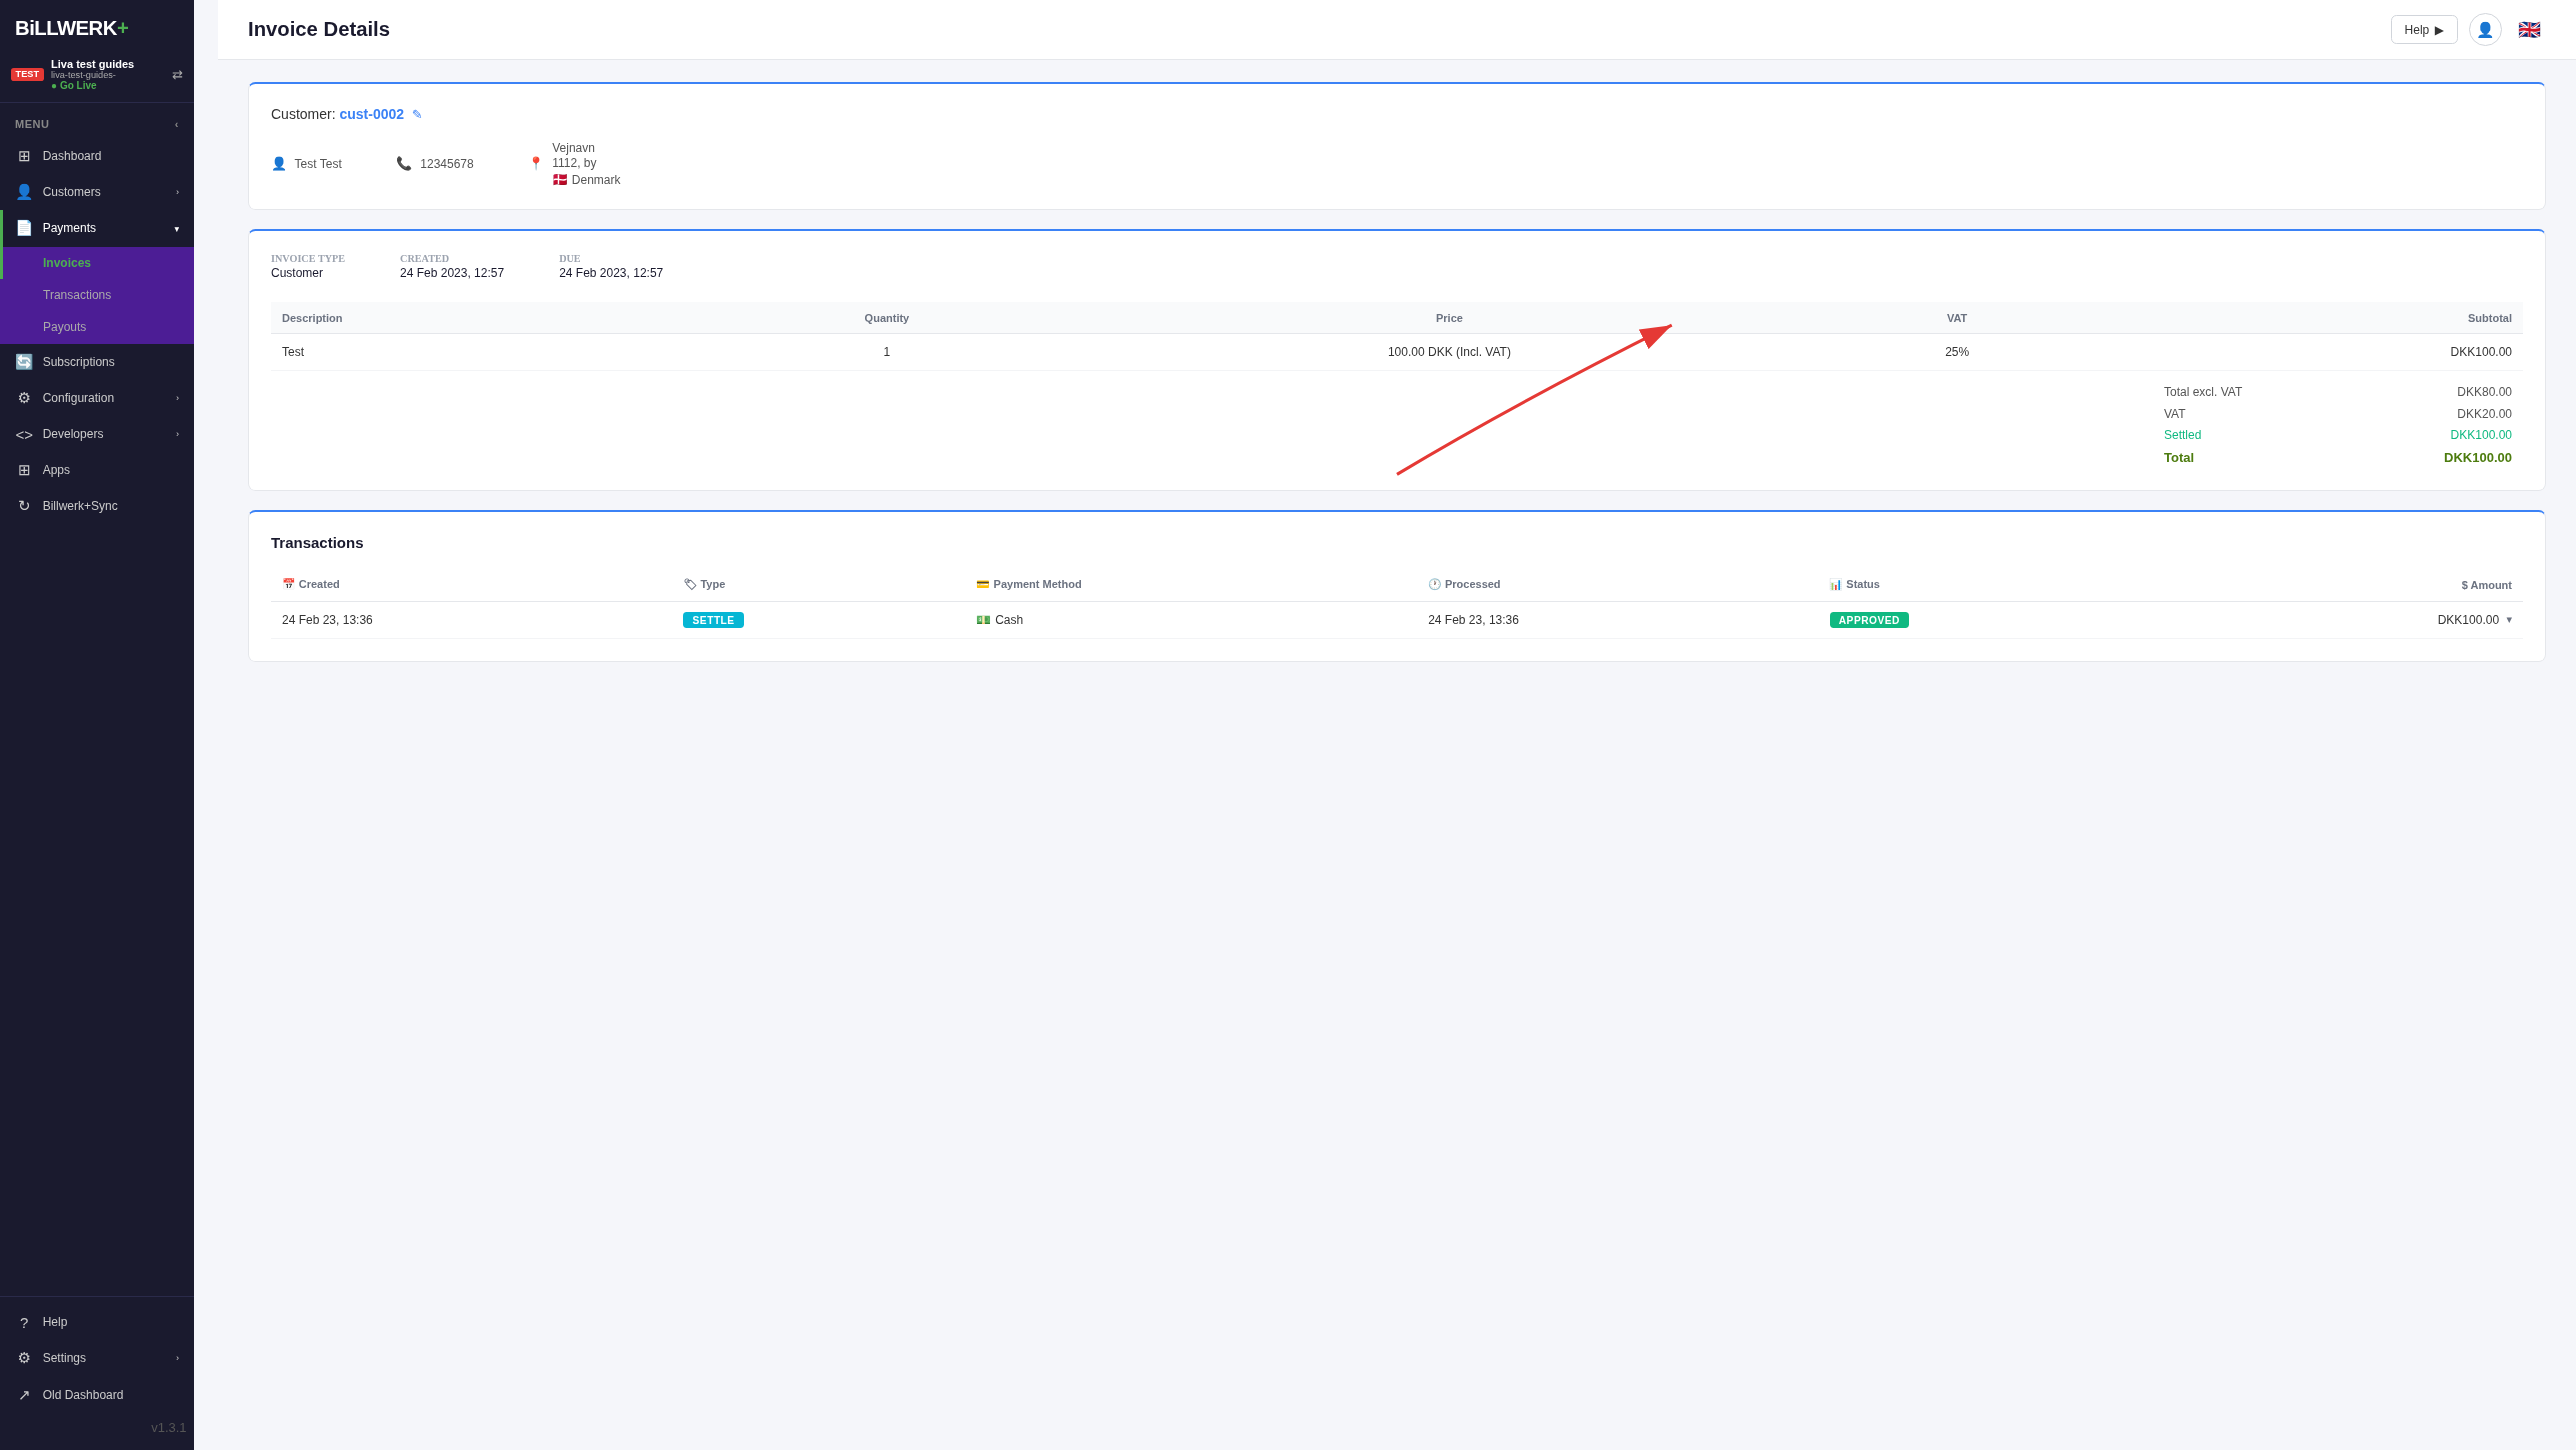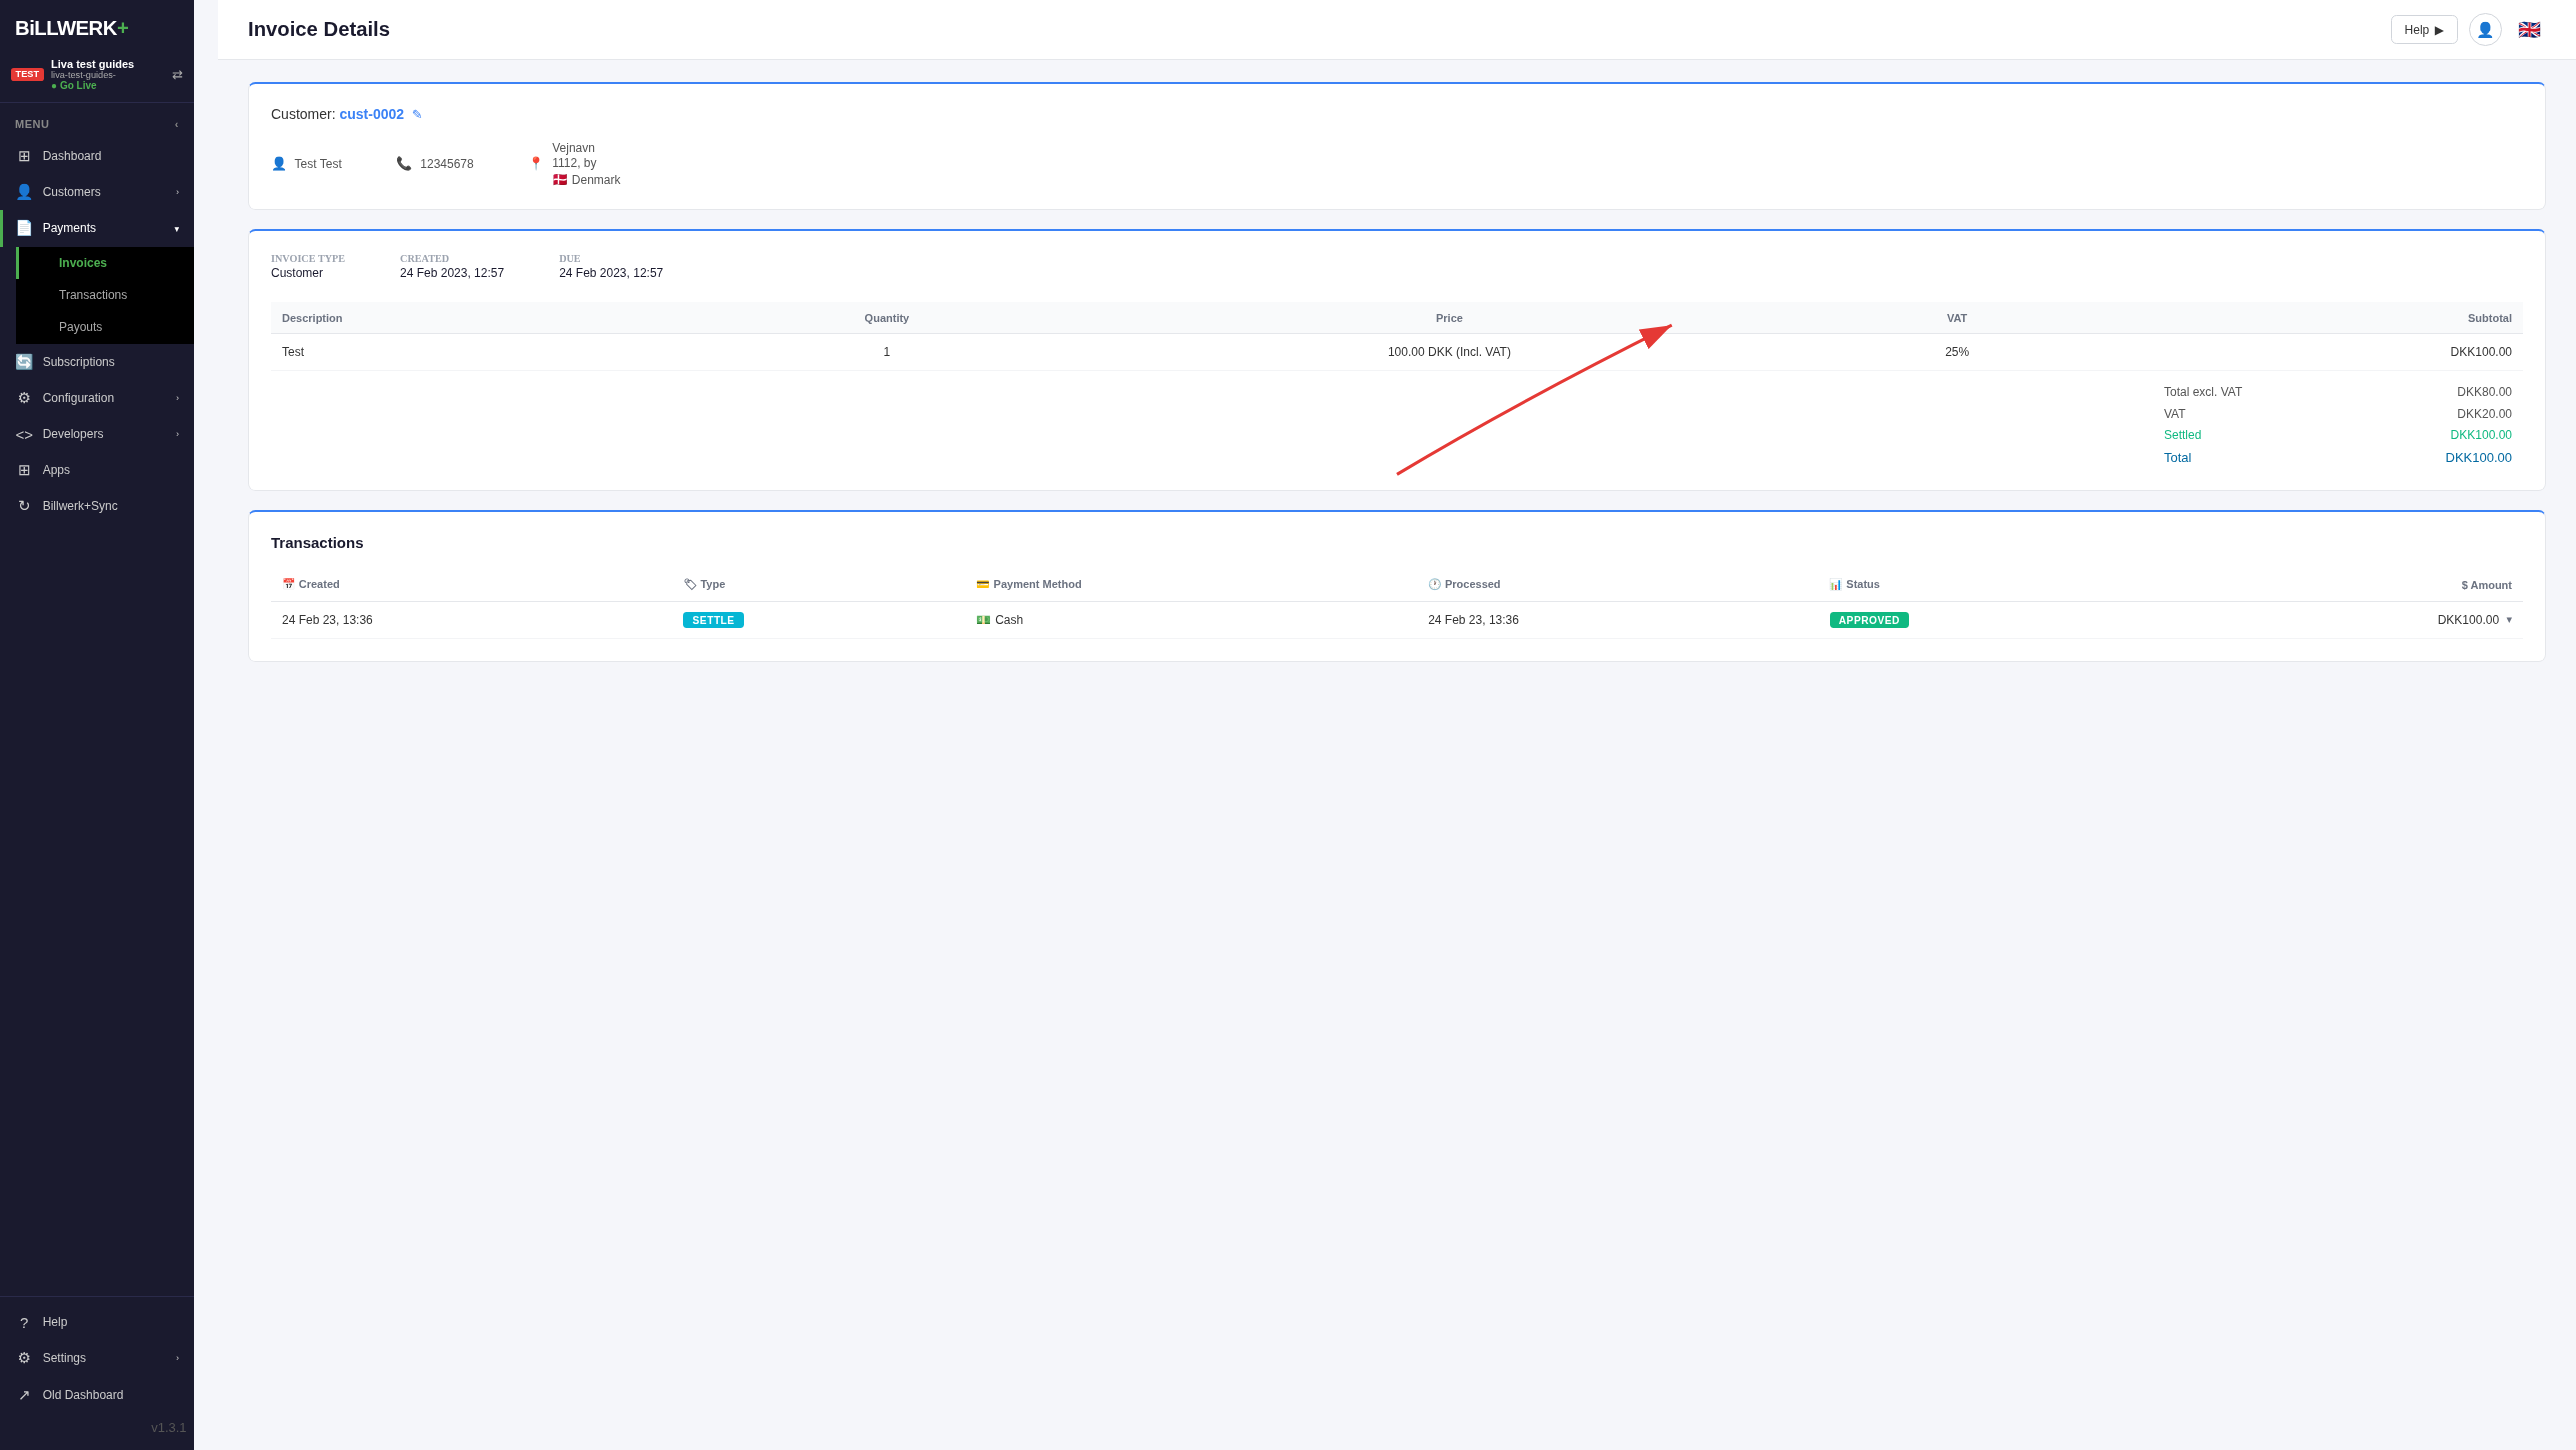--- a/index.html
+++ b/index.html
@@ -71,21 +71,21 @@
     .sidebar-item .chevron { margin-left: auto; font-size: 9.2px; }
     .sidebar-item.active-indicator::before {
       content: '';
       position: absolute;
       left: 0;
       top: 0;
       bottom: 0;
       width: 2.8px;
       background: #4caf50;
     }
-    .sidebar-sub { background: #000000; margin-left: 16px; }
+    .sidebar-sub { background: #4c1d95; }
     .sidebar-sub .sidebar-item {
       padding-left: 43px;
       font-size: 12px;
       color: #aaa;
     }
     .sidebar-sub .sidebar-item.active-sub { color: #4caf50; font-weight: 600; }
     .sidebar-sub .sidebar-item.active-sub::before {
       content: '';
       position: absolute;
       left: 0; top: 0; bottom: 0;
@@ -193,21 +193,21 @@
     .invoice-table th:nth-child(2), .invoice-table td:nth-child(2) { text-align: center; }
     .invoice-table th:nth-child(3), .invoice-table td:nth-child(3) { text-align: center; }
     .invoice-table th:nth-child(4), .invoice-table td:nth-child(4) { text-align: center; }
 
     .totals-section { margin-top: 11px; }
     .totals-row {
       display: flex; justify-content: space-between;
       padding: 3.7px 11px; font-size: 12px; color: #555;
     }
     .totals-row.settled { color: #10b981; }
-    .totals-row.total-bold { font-weight: 400; color: #0369a1; font-size: 13px; }
+    .totals-row.total-bold { font-weight: 700; color: #4d7c0f; font-size: 13px; }
     .totals-right { text-align: right; }
 
     
     .section-title { font-size: 15px; font-weight: 600; color: #1a1a2e; margin-bottom: 18.5px; }
     .transactions-table { width: 100%; border-collapse: collapse; }
     .transactions-table th {
       text-align: left; padding: 9.2px 11px; font-size: 11px;
       color: #6b7280; font-weight: 600; border-bottom: 0.9px solid #e5e7eb;
     }
     .transactions-table td {

